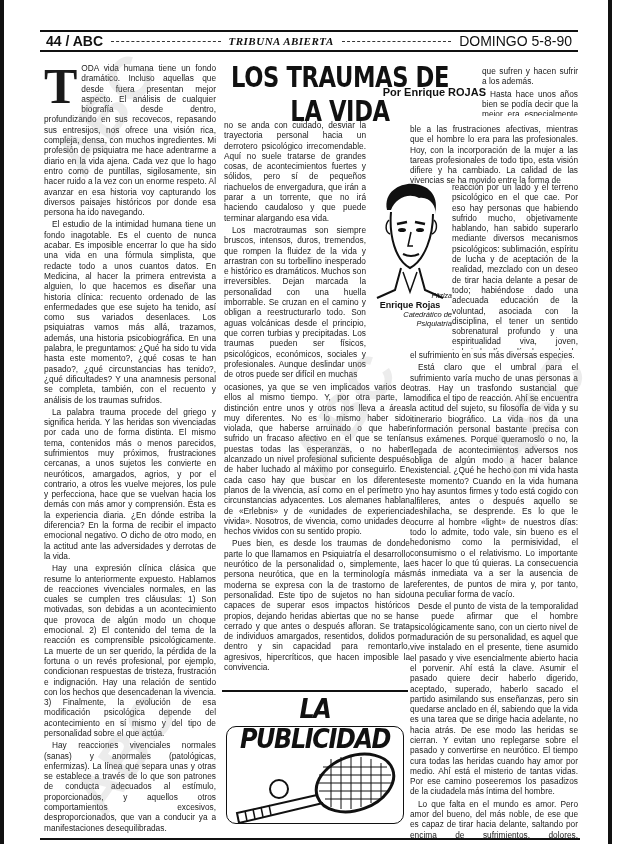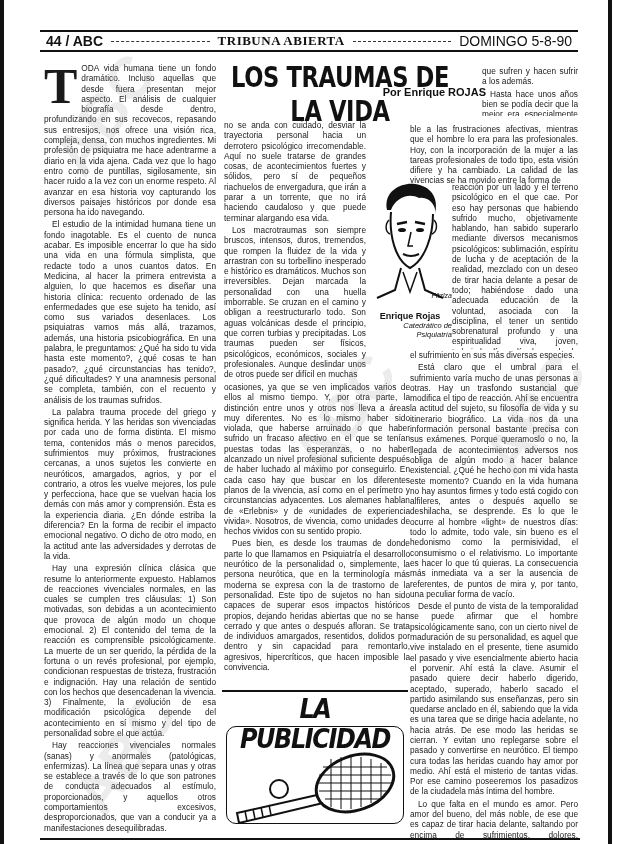--- a/index.html
+++ b/index.html
@@ -1,39 +1,39 @@
 <!DOCTYPE html>
 <html><head>
 <meta charset="utf-8">
 <style>
   html, body { margin:0; padding:0; background:#ffffff; }
   body { width:620px; height:844px; position:relative; overflow:hidden; font-family:"Liberation Sans", sans-serif; color:#111; }
   .leftbar { position:absolute; left:0; top:0; width:4px; height:844px; background:#111; }
   .rightbar { position:absolute; left:608px; top:0; width:4px; height:844px; background:#111; }
   .header { position:absolute; left:40px; top:30px; width:538px; height:18px; border-top:2px solid #111; border-bottom:2px solid #111; display:flex; align-items:center; justify-content:space-between; }
   .header .pg { font-size:14px; font-weight:bold; padding-left:6px; }
-  .header .sec { font-family:"Liberation Serif", serif; font-size:13px; font-weight:bold; letter-spacing:0.5px; }
+  .header .sec { font-family:"Liberation Serif", serif; font-size:11px; font-weight:bold; letter-spacing:0.5px;font-style:italic; }
   .header .date { font-size:14px; padding-right:6px; }
   .dashes { flex:1; border-top:1px dashed #333; margin:0 8px; height:0; }
   .title { position:absolute; left:190px; top:60px; width:300px; text-align:center; font-family:"DejaVu Sans", sans-serif; font-weight:bold; font-size:29px; letter-spacing:-0.5px; transform:scaleX(0.78); transform-origin:center; }
   .byline { position:absolute; left:330px; top:86px; width:156px; text-align:right; font-size:11px; font-weight:bold; }
   .col { position:absolute; font-size:8.3px; line-height:10.3px; text-align:justify; color:#1a1a1a; }
   .col p { margin:0 0 2px 0; text-indent:8px; }
   .col p.first { text-indent:0; }
   .dropcap { float:left; font-family:"Liberation Serif", serif; font-weight:bold; font-size:50px; line-height:42px; margin:2px 4px 0 0; }
   .c1 { left:44px; top:63px; width:172px; height:770px; overflow:hidden; }
   .c2a { left:224px; top:120px; width:142px; height:262px; overflow:hidden; }
   .c2b { left:224px; top:382px; width:186px; height:296px; overflow:hidden; }
   .c3top { left:482px; top:66px; width:96px; height:50px; overflow:hidden; }
   .c3a { left:410px; top:124px; width:168px; height:66px; overflow:hidden; }
   .c3b { left:452px; top:182px; width:126px; height:168px; overflow:hidden; }
   .c3c { left:410px; top:350px; width:168px; height:490px; overflow:hidden; }
   .portrait { position:absolute; left:368px; top:180px; width:84px; height:190px; }
   .portrait .face { width:74px; height:120px; margin:0 auto; }
-  .cap-name { text-align:center; font-size:9px; font-weight:bold; margin-top:12px; }
+  .cap-name { text-align:center; font-size:9px; font-weight:bold; margin-top:1px; }
   .cap-role { text-align:right; font-size:7.5px; font-style:italic; line-height:9px; }
   .ad { position:absolute; left:222px; top:690px; width:186px; height:140px; border-top:2px solid #111;font-style:italic; }
   .ad .head { font-family:"DejaVu Sans", sans-serif; font-weight:bold; font-size:26px; letter-spacing:-1.5px; text-align:center; margin-top:2px; transform:scaleX(0.92); }
   .ad .box { position:absolute; left:4px; top:34px; width:176px; height:96px; border:1.5px solid #111; border-radius:10px; }
   .ad .txt { position:absolute; left:12px; top:4px; width:160px; font-size:9.5px; line-height:11px; }
   .ad .txt div:first-child { text-align:center; }
   .ad svg { position:absolute; left:0; top:0; }
   .botline { position:absolute; left:40px; top:838px; width:540px; border-top:2px solid #111; }
   .wm { position:absolute; font-size:60px; color:rgba(150,150,150,0.18); transform:rotate(-55deg); font-family:"Liberation Sans", sans-serif; font-weight:bold; pointer-events:none; }
 </style>

